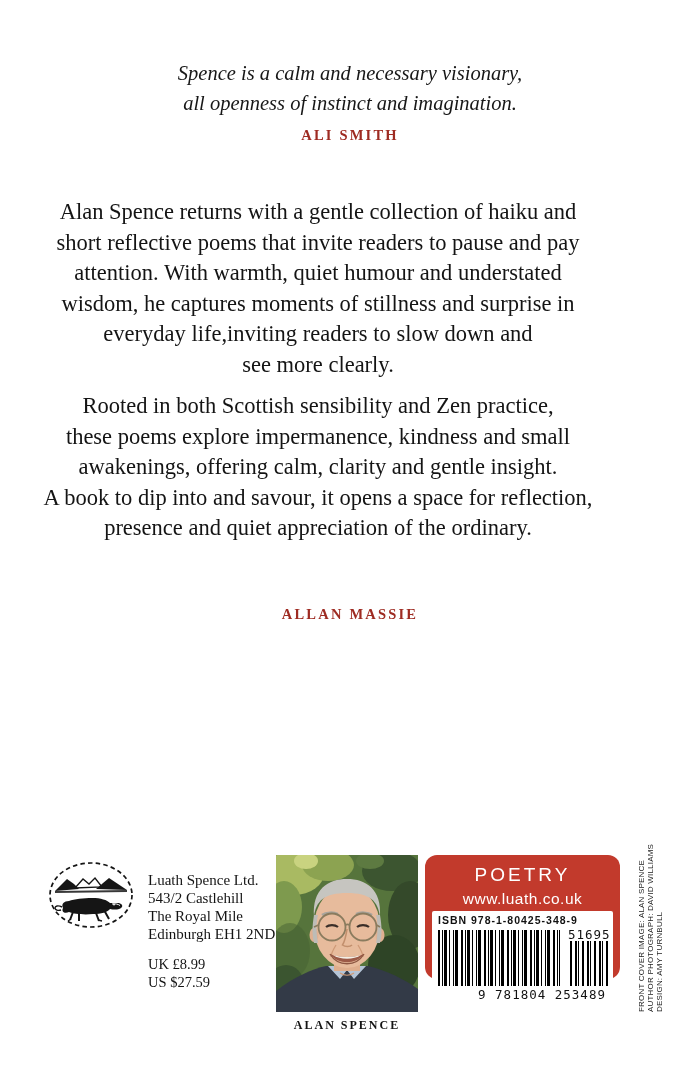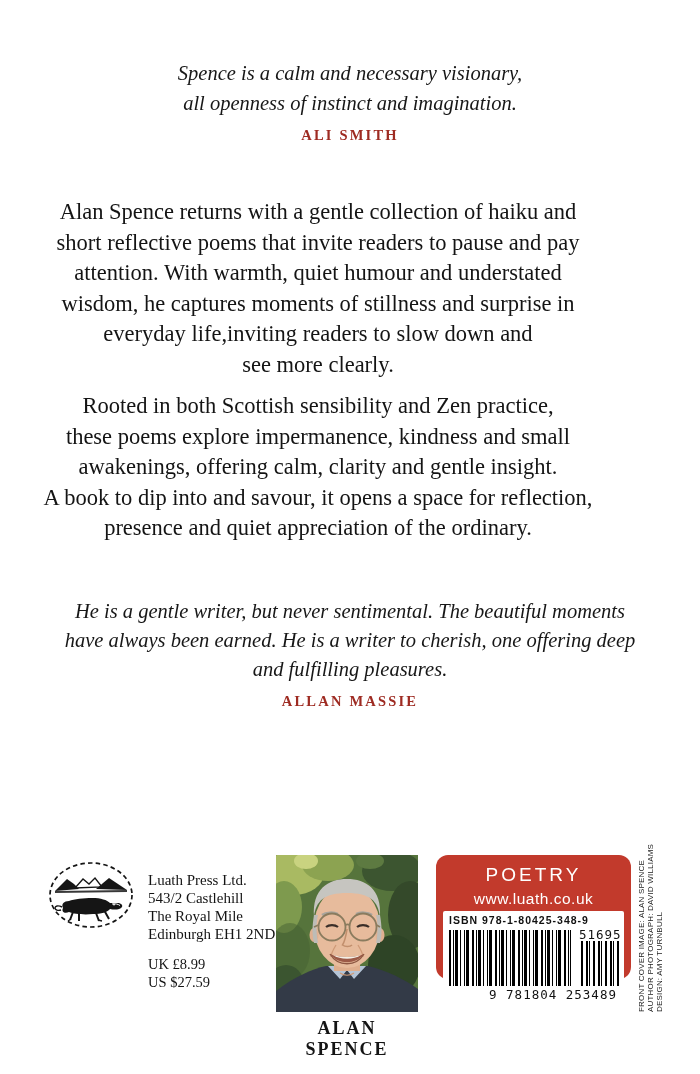--- a/index.html
+++ b/index.html
@@ -30,25 +30,25 @@
   
   .logo{position:absolute;left:46px;top:858px;width:90px;height:74px;}
   .pub-info{position:absolute;left:148px;top:871px;font-size:15px;line-height:18px;color:#141414;}
   .prices{position:absolute;left:148px;top:956px;font-size:14.5px;line-height:17.5px;color:#141414;}
 
   
   .photo{position:absolute;left:276px;top:855px;width:142px;height:157px;overflow:hidden;}
   .photo svg{display:block;}
   .photo-caption{
     position:absolute;left:276px;top:1018px;width:142px;text-align:center;
-    font-size:18px;font-weight:600;letter-spacing:2px;color:#141414;
+    font-size:12px;font-weight:600;letter-spacing:2px;color:#141414;
   }
 
   
-  .catbox{position:absolute;left:436px;top:855px;width:195px;height:124px;
+  .catbox{position:absolute;left:425px;top:855px;width:195px;height:124px;
     background:#c23a2c;border-radius:12px;color:#ffffff;
     font-family:"Liberation Sans", sans-serif;}
   .cat-label{position:absolute;top:9px;left:0;width:195px;text-align:center;
     font-size:19px;letter-spacing:3px;font-weight:400;}
   .cat-site{position:absolute;top:35px;left:0;width:195px;text-align:center;
     font-size:15.5px;letter-spacing:0.5px;font-weight:400;}
   .barcode-panel{position:absolute;left:7px;top:56px;width:181px;height:96px;
     background:#ffffff;border-radius:2px;color:#111;}
   .isbn-line{position:absolute;left:6px;top:3px;font-size:10.5px;font-weight:700;
     letter-spacing:1px;white-space:nowrap;}
@@ -89,23 +89,20 @@
 wisdom, he captures moments of stillness and surprise in
 everyday life,inviting readers to slow down and
 see more clearly.</div>
   <div class="blurb blurb-2 ml">Rooted in both Scottish sensibility and Zen practice,
 these poems explore impermanence, kindness and small
 awakenings, offering calm, clarity and gentle insight.
 A book to dip into and savour, it opens a space for reflection,
 presence and quiet appreciation of the ordinary.</div>
 
   <div class="endorse endorse-bottom">
-    <div class="quote-text ml">He is a gentle writer, but never sentimental. The beautiful moments
-have always been earned. He is a writer to cherish, one offering deep
-and fulfilling pleasures.</div>
     <div class="attribution">ALLAN MASSIE</div>
   </div>
 
   <div class="logo">
     <svg width="90" height="74" viewBox="0 0 90 74" xmlns="http://www.w3.org/2000/svg">
       <ellipse cx="45" cy="37" rx="41" ry="32" fill="#ffffff" stroke="#151515" stroke-width="1.7" stroke-dasharray="4.5 3.2"></ellipse>
 
       <path d="M9,33 L21,21 L28,26 L33,31 Z" fill="#151515"></path>
       <path d="M29,30 L37,21 L43,26 L49,20 L56,29 Z" fill="#ffffff" stroke="#151515" stroke-width="1.3"></path>
       <path d="M50,31 L63,20 L81,32 Z" fill="#151515"></path>
@@ -118,21 +115,21 @@
 
       <path d="M27,54 L24,62 M33,55 L33,63 M50,55 L53,63 M58,52 L63,61" stroke="#151515" stroke-width="2" fill="none"></path>
       <path d="M25,61 L22,63 M52,62 L56,63" stroke="#151515" stroke-width="1.4"></path>
 
       <path d="M66,46 C69,45.5 72,46 74,47.5" stroke="#ffffff" stroke-width="1" fill="none"></path>
       <circle cx="68" cy="46.5" r="0.9" fill="#ffffff"></circle>
     </svg>
   </div>
 
   <div class="pub-info">
-    <div>Luath Press Ltd.</div>
+    <div>Luath Spence Ltd.</div>
     <div class="ml">543/2 Castlehill
 The Royal Mile
 Edinburgh EH1 2ND</div>
   </div>
   <div class="prices">
     <div>UK £8.99</div>
     <div>US $27.59</div>
   </div>
 
   <div class="photo">

